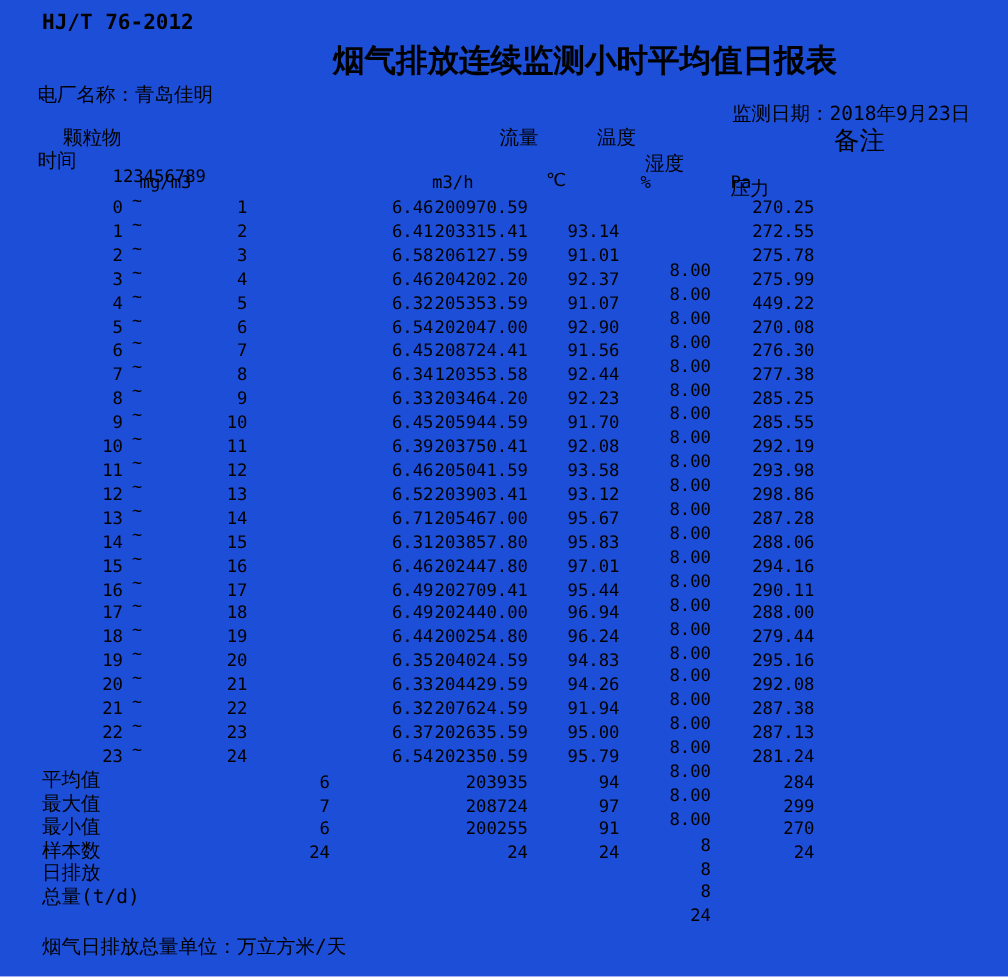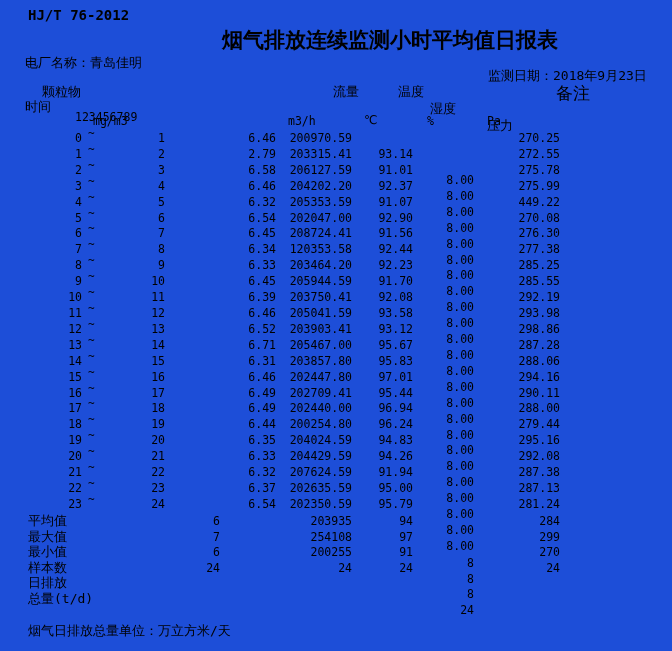--- a/index.html
+++ b/index.html
@@ -21,25 +21,25 @@
   .h-remark{left:556px;top:82px;font-size:17px;}
   .u-pm{left:93px;top:114px;font-size:11.5px;}
   .u-flow{left:288px;top:114px;font-size:11.5px;}
   .u-temp{left:364px;top:113px;font-size:12px;}
   .u-hum{left:427px;top:114px;font-size:11.5px;}
   .u-pres{left:487px;top:114px;font-size:11.5px;}
   .trow{position:absolute;left:0;width:672px;height:16px;}
   .cell{position:absolute;left:0;top:0;text-align:right;font-size:11.5px;line-height:16px;white-space:pre;}
   .c-h1{width:82px;}
   .c-h2{width:165px;}
-  .c-pm{width:276px;}
+  .c-pm{width:276px;padding-left:13px;}
   .c-flow{width:352px;}
   .c-temp{width:413px;}
   .c-hum{width:474px;margin-top:42px;}
-  .c-pres{width:543px;padding-left:17px;}
+  .c-pres{width:543px;}
   .c-s1{width:220px;}
   .tilde{position:absolute;left:88px;top:-4px;font-size:11px;line-height:16px;}
   .slabel{position:absolute;left:28px;top:0;font-size:13px;line-height:16px;white-space:pre;}
   .footer{left:28px;top:622px;font-size:13px;}
 </style>
 </head>
 <body>
 
 <div class="page">
   <div class="abs std">HJ/T 76-2012</div>
@@ -70,21 +70,21 @@
         <span class="cell c-h2">1</span>
         <span class="cell c-pm">6.46</span>
         <span class="cell c-flow">200970.59</span>
         <span class="cell c-hum">8.00</span>
         <span class="cell c-pres">270.25</span>
       </div>
       <div class="trow" style="top: 145.91px;">
         <span class="cell c-h1">1</span>
         <span class="tilde">~</span>
         <span class="cell c-h2">2</span>
-        <span class="cell c-pm">2.79</span>
+        <span class="cell c-pm">6.41</span>
         <span class="cell c-flow">203315.41</span>
         <span class="cell c-temp">93.14</span>
         <span class="cell c-hum">8.00</span>
         <span class="cell c-pres">272.55</span>
       </div>
       <div class="trow" style="top: 161.82px;">
         <span class="cell c-h1">2</span>
         <span class="tilde">~</span>
         <span class="cell c-h2">3</span>
         <span class="cell c-pm">6.58</span>
@@ -309,21 +309,21 @@
         <span class="slabel">平均值</span>
         <span class="cell c-s1">6</span>
         <span class="cell c-flow">203935</span>
         <span class="cell c-temp">94</span>
         <span class="cell c-hum">8</span>
         <span class="cell c-pres">284</span>
       </div>
       <div class="trow" style="top: 528.6px;">
         <span class="slabel">最大值</span>
         <span class="cell c-s1">7</span>
-        <span class="cell c-flow">254108</span>
+        <span class="cell c-flow">208724</span>
         <span class="cell c-temp">97</span>
         <span class="cell c-hum">8</span>
         <span class="cell c-pres">299</span>
       </div>
       <div class="trow" style="top: 544.2px;">
         <span class="slabel">最小值</span>
         <span class="cell c-s1">6</span>
         <span class="cell c-flow">200255</span>
         <span class="cell c-temp">91</span>
         <span class="cell c-hum">8</span>

